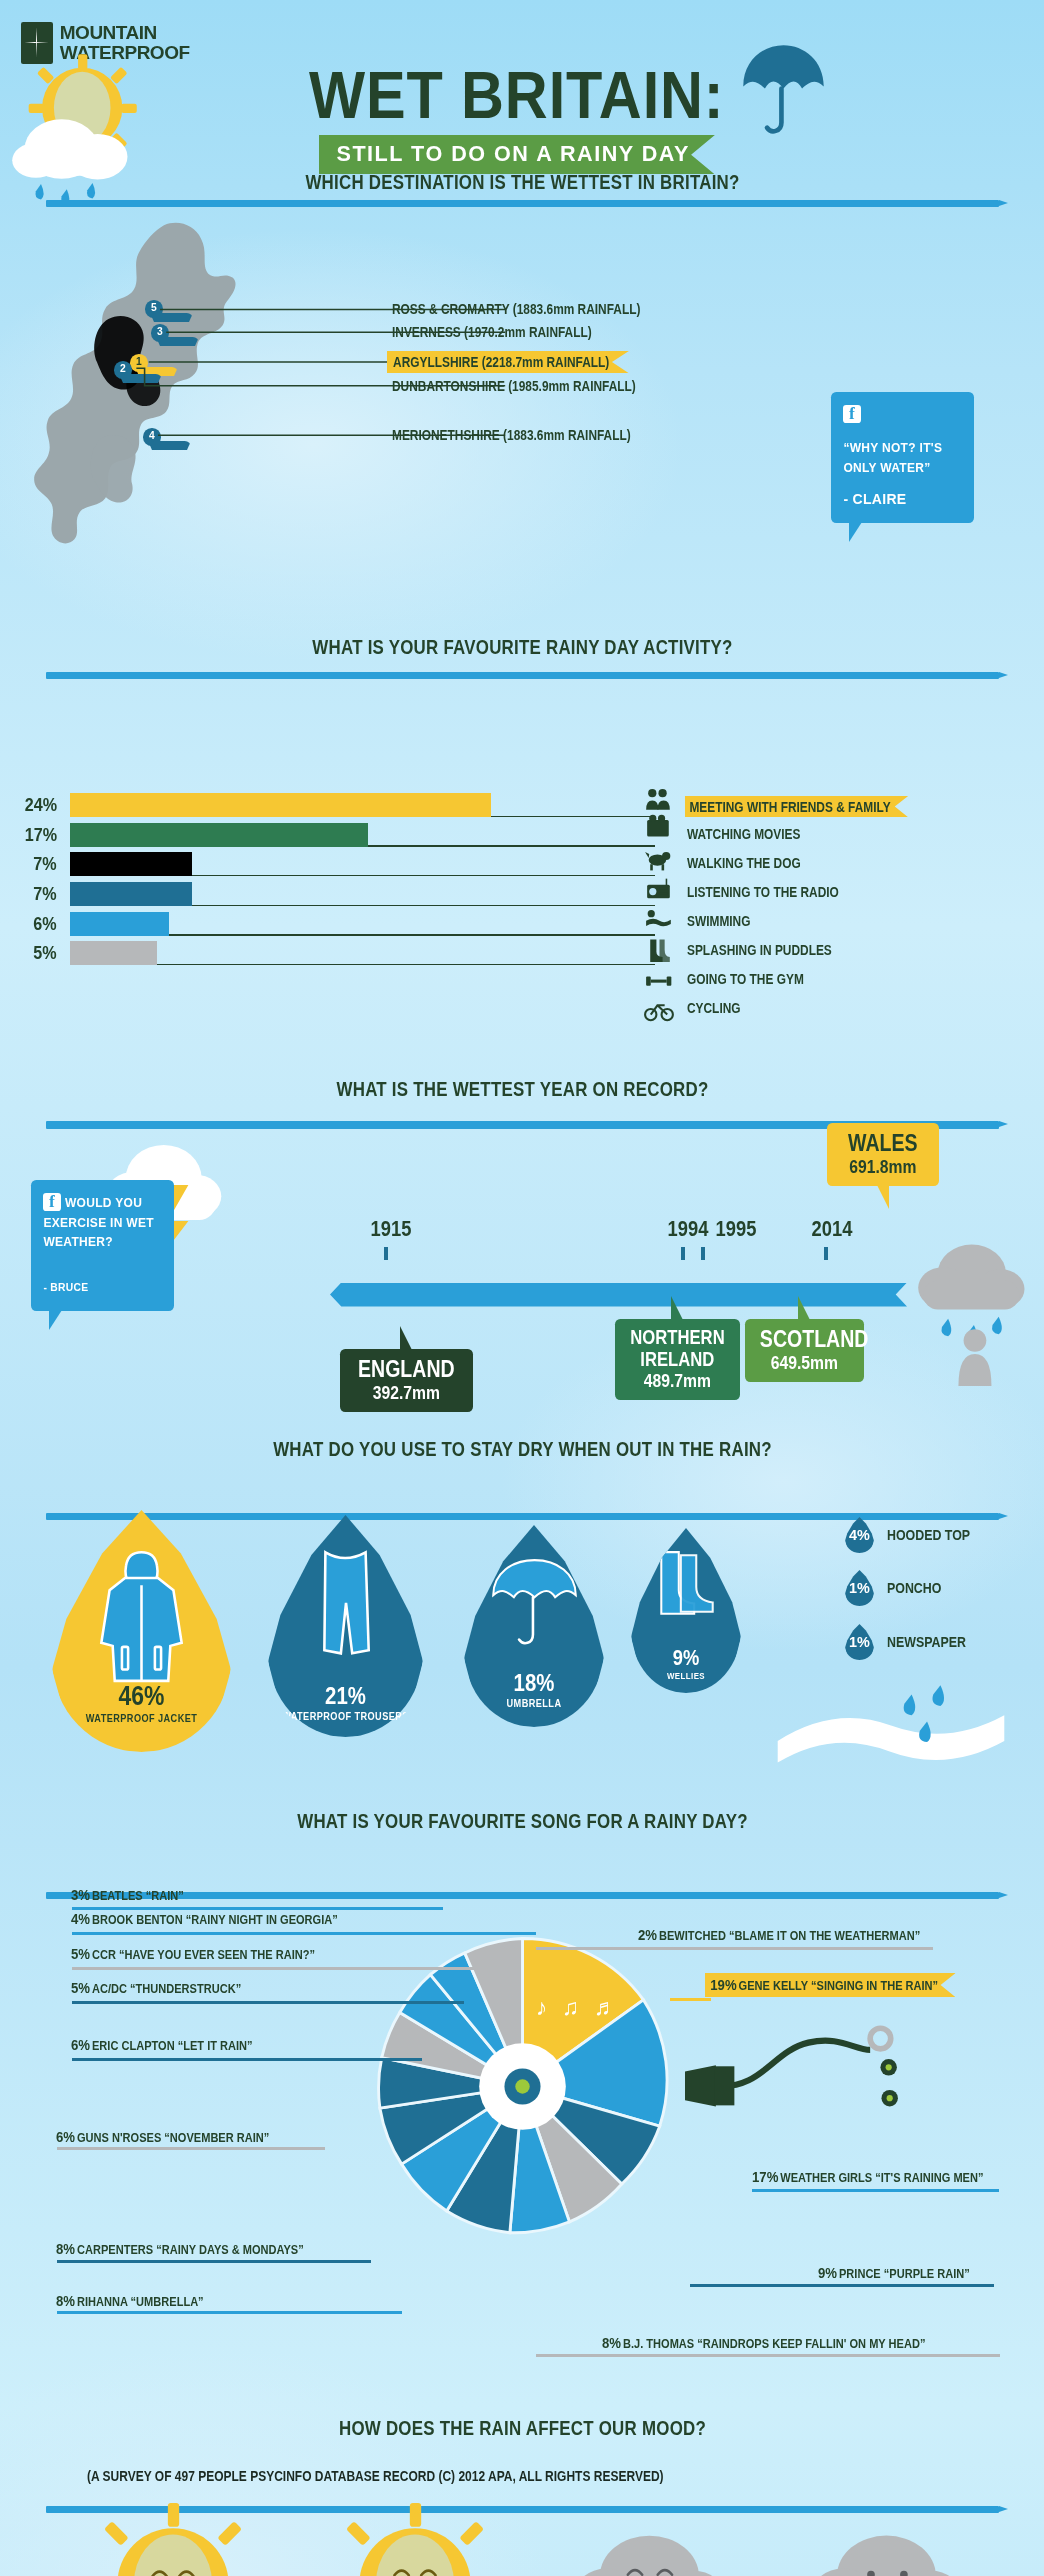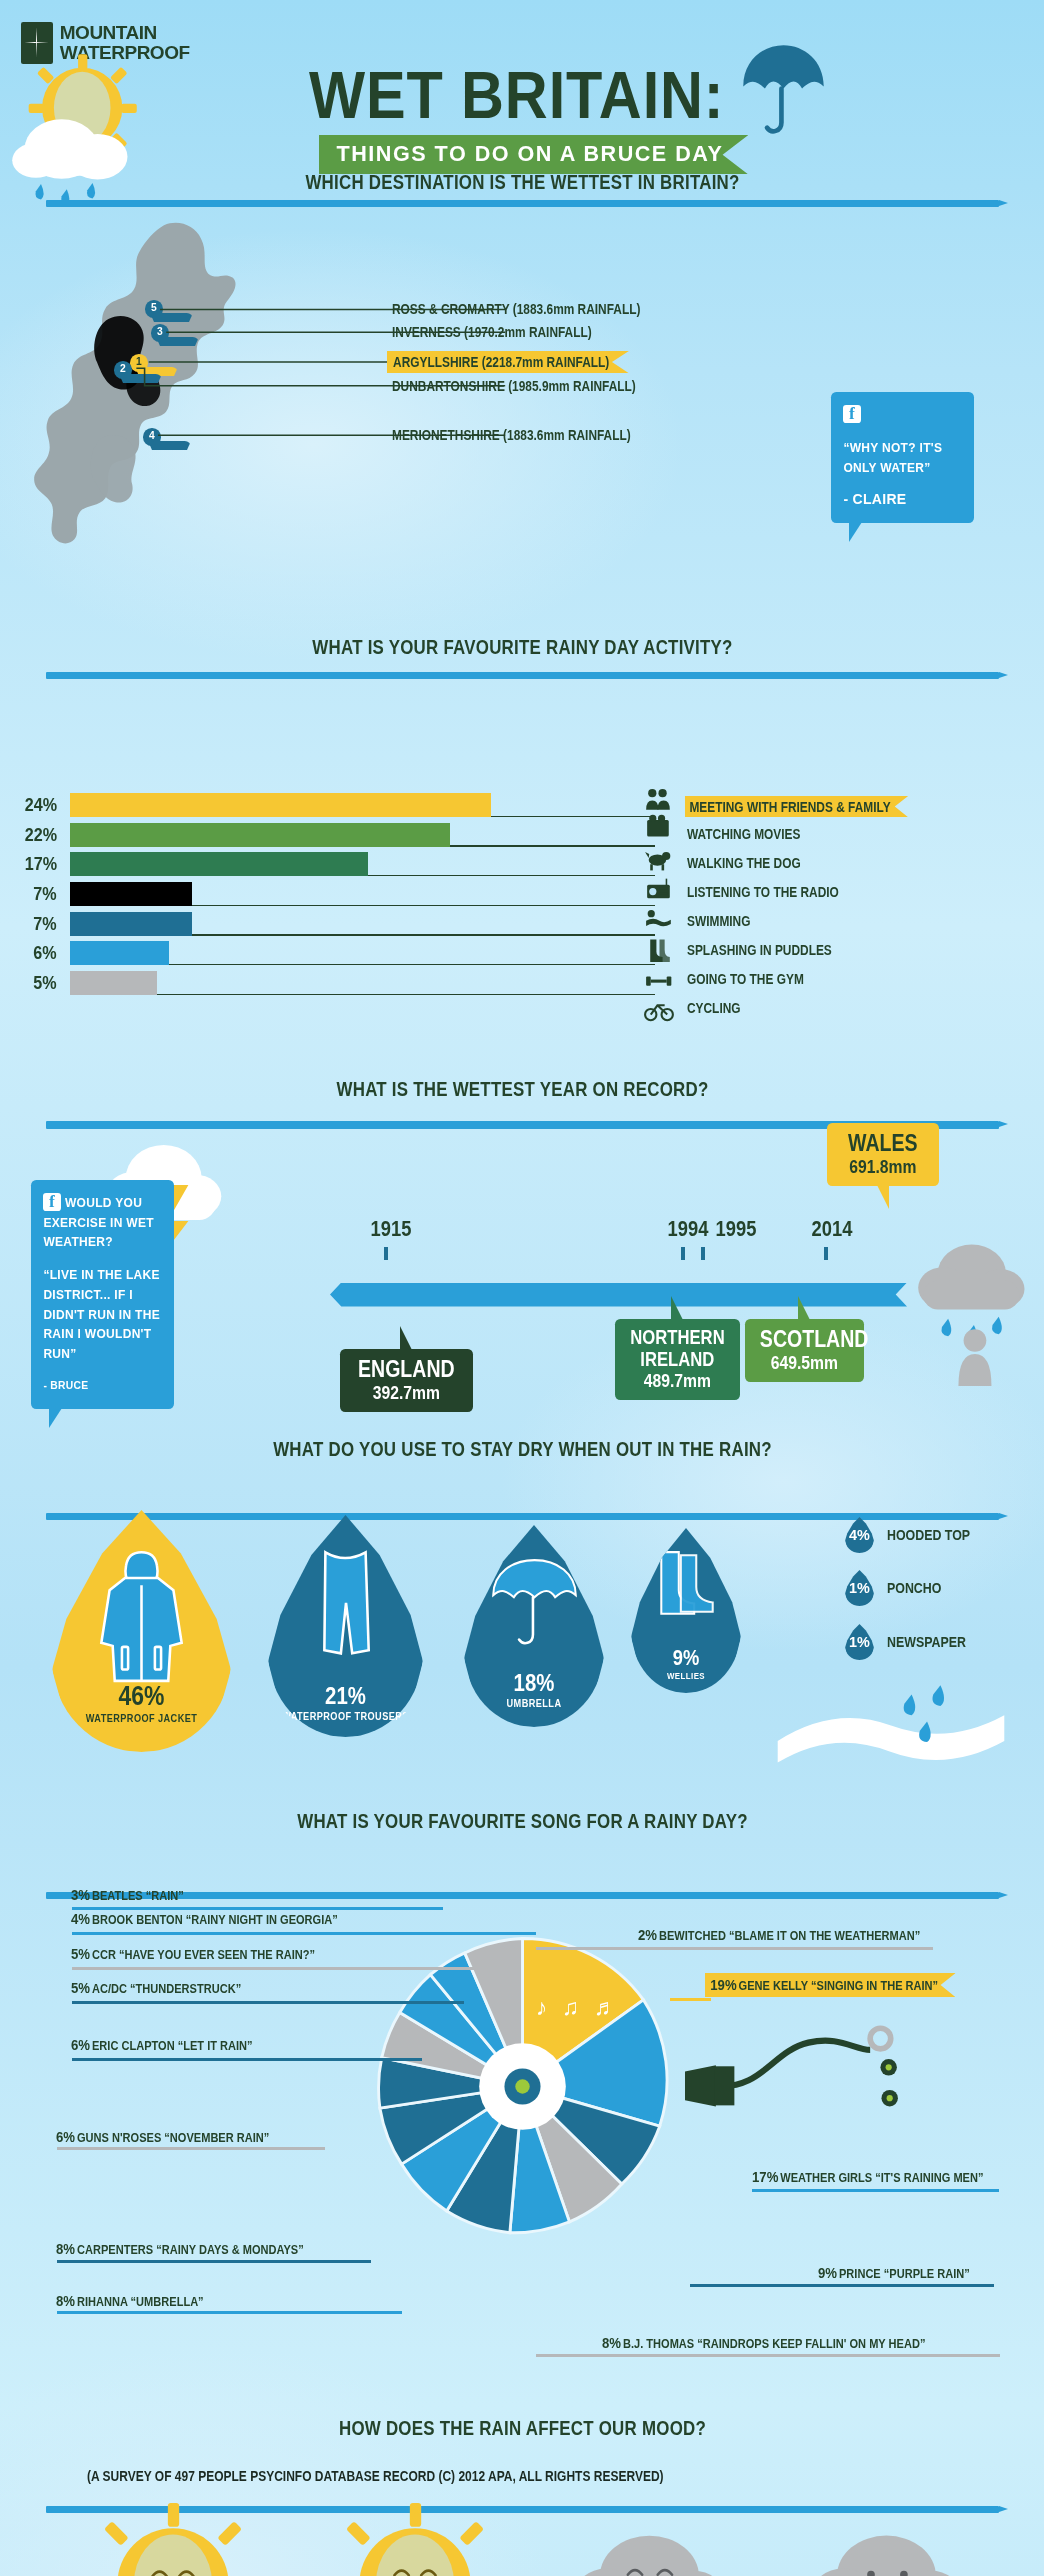--- a/index.html
+++ b/index.html
@@ -246,21 +246,21 @@
 
   <div class="abs logo">
     <div class="logo-mark"></div>
     <div class="logo-text">
       <div>MOUNTAIN</div>
       <div>WATERPROOF</div>
     </div>
   </div>
 
   <div class="abs big-title headline" style="transform:scaleX(0.9);">WET BRITAIN:</div>
-  <div class="abs ribbon">THINGS TO DO ON A BRUCE DAY</div>
+  <div class="abs ribbon">STILL TO DO ON A RAINY DAY</div>
 
   <svg class="abs" style="left:737px;top:41px;" width="93" height="98" viewBox="0 0 180 190">
     <path d="M12 88 C12 38 50 8 90 8 C130 8 168 38 168 88 C150 72 140 80 126 92 C116 74 104 74 90 92 C76 74 64 74 54 92 C40 80 30 72 12 88 Z" fill="#1f6f94"></path>
     <path d="M86 92 L86 158 C86 176 66 180 58 168" stroke="#1f6f94" stroke-width="9" fill="none" stroke-linecap="round"></path>
   </svg>
 
   <svg class="abs" style="left:5.2px;top:46px;" width="175" height="170" viewBox="0 0 340 330">
     <g fill="#f6c732">
       <circle cx="150" cy="120" r="78"></circle>
       <g>
@@ -357,26 +357,20 @@
   <div class="abs rule" style="left:46px;top:665px;width:953px;"></div>
 
   <div class="abs" style="left:20.6px;top:793px;width:634px;">
     <div class="bar-row">
         <div class="bar-pct">24%</div>
         <div class="bar-track">
           <div class="bar-fill" style="width:72%;background:#f6c732"></div>
         </div>
       </div>
     <div class="bar-row">
-        <div class="bar-pct">22%</div>
-        <div class="bar-track">
-          <div class="bar-fill" style="width:65%;background:#5b9c45"></div>
-        </div>
-      </div>
-    <div class="bar-row">
         <div class="bar-pct">17%</div>
         <div class="bar-track">
           <div class="bar-fill" style="width:51%;background:#2e7c51"></div>
         </div>
       </div>
     <div class="bar-row">
         <div class="bar-pct">7%</div>
         <div class="bar-track">
           <div class="bar-fill" style="width:21%;background:#000000"></div>
         </div>
@@ -468,21 +462,20 @@
       <ellipse cx="180" cy="152" rx="50" ry="42"></ellipse>
         <rect x="20" y="132" width="200" height="66" rx="33"></rect>
     </g>
     <path d="M120 130 L78 226 L112 226 L76 318 L166 200 L126 200 L166 130 Z" fill="#f6c732"></path>
   </svg>
 
   <div class="abs" style="left:31px;top:1180px;width:143px;">
     <div class="fb-box">
       <span class="fb-icon"></span><span>WOULD YOU EXERCISE IN WET WEATHER?</span>
       <div style="height:13.4px"></div>
-      <span class="fbq">“LIVE IN THE LAKE DISTRICT... IF I DIDN'T RUN IN THE RAIN I WOULDN'T RUN”</span>
       <div style="height:11.3px"></div>
       <span class="fbq" style="font-size:10.3px">- BRUCE</span>
     </div>
     <div class="fb-tail"></div>
   </div>
 
   <div class="abs tl-bar" style="left:330px;top:1261px;width:577px;"></div>
   <div class="abs tl-tick" style="left:384px;top:1247px;"></div>
   <div class="abs tl-tick" style="left:681px;top:1247px;"></div>
   <div class="abs tl-tick" style="left:701px;top:1247px;"></div>

